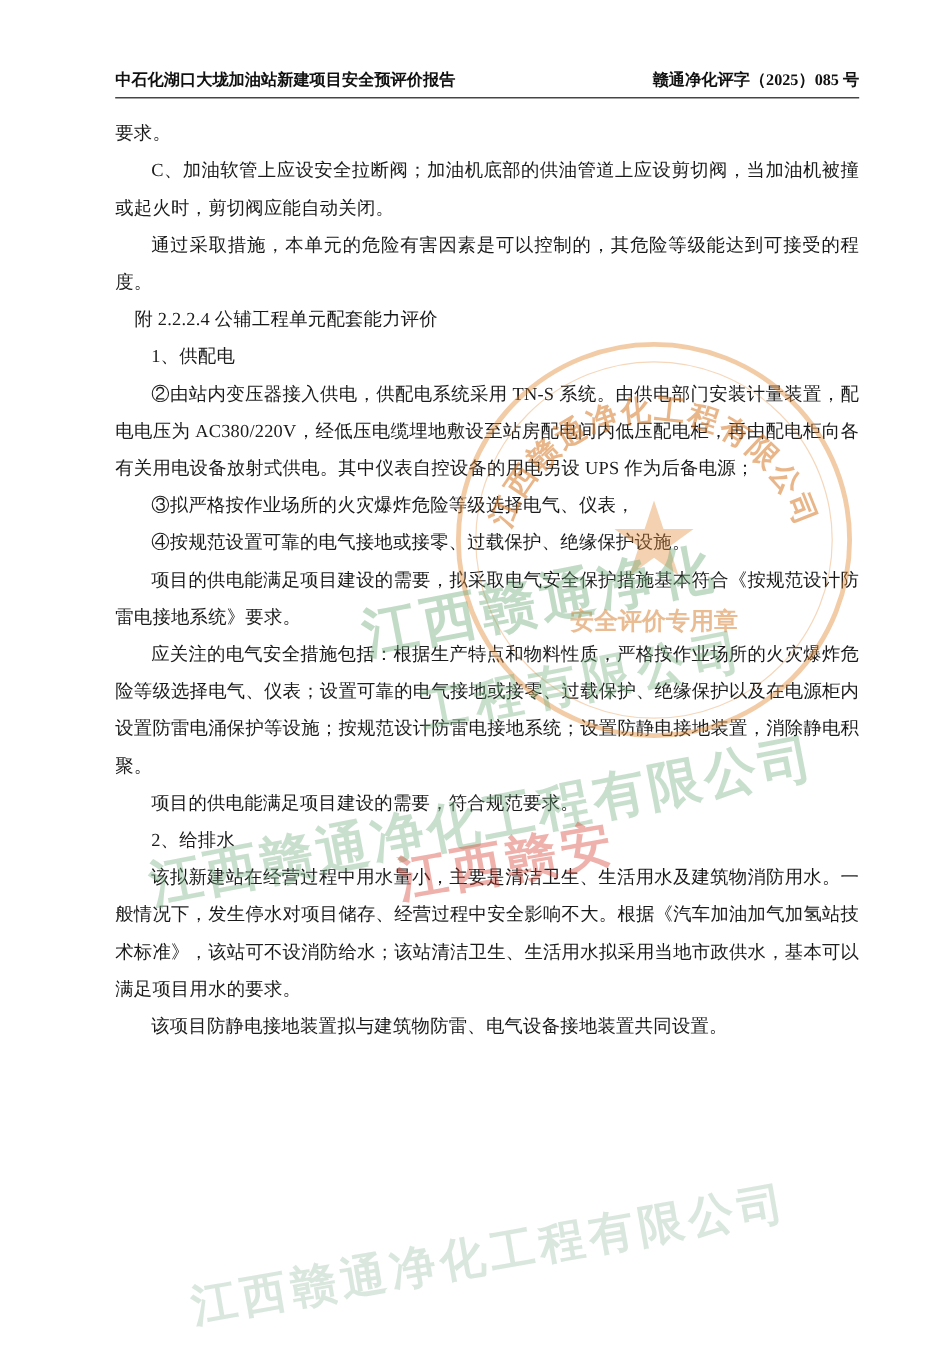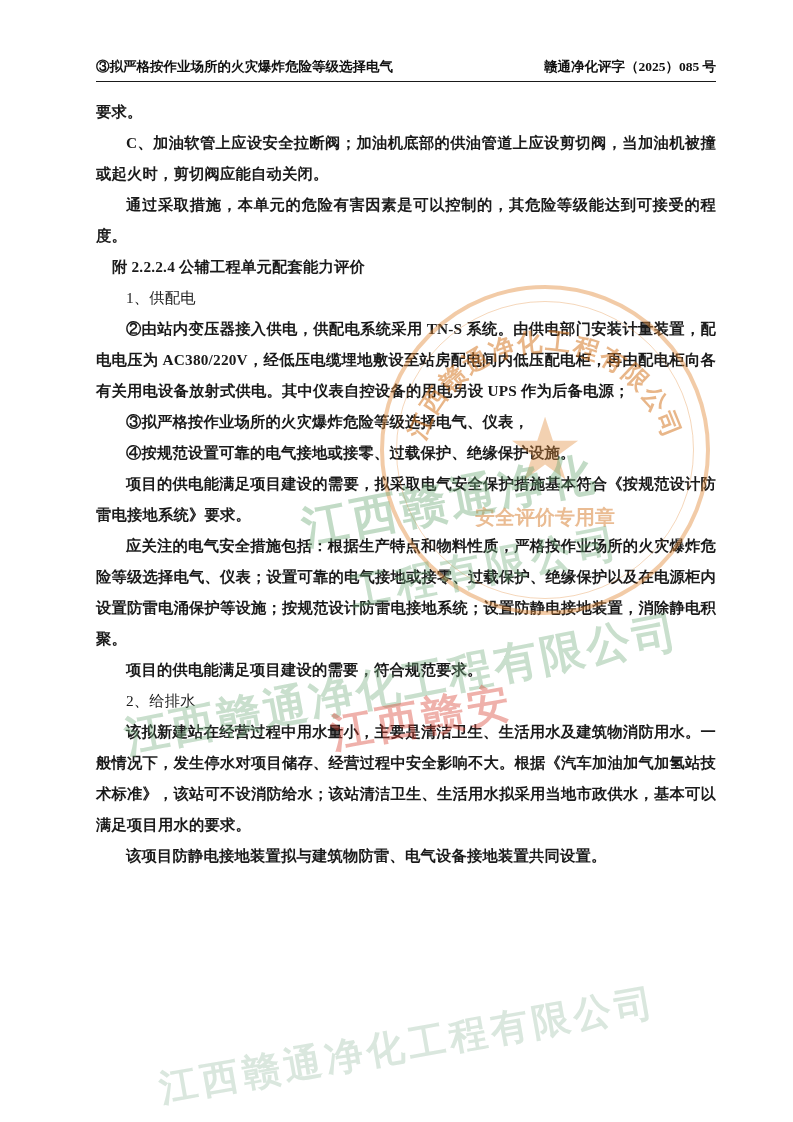--- a/index.html
+++ b/index.html
@@ -41,21 +41,20 @@
     margin-bottom: 14px;
   }
   .body-text {
     font-size: 15.3px;
     line-height: 31px;
     text-align: justify;
     letter-spacing: 0.2px;
   }
   p {
     margin: 0;
-    font-weight: bold;
   }
   .ind1 { text-indent: 30px; }
   .ind0 { text-indent: 0; }
   .heading-num {
     font-size: 15.3px;
     line-height: 31px;
     text-indent: 0;
     margin-left: 16px;
   }
   .sub-head {
@@ -192,21 +191,21 @@
   }
 </style>
 </head>
 <body>
 
 <div class="page">
 
   <div class="content">
 
     <div class="header">
-      <span class="hdr-left">③拟严格按作业场所的火灾爆炸危险等级选择电气</span>
+      <span class="hdr-left">中石化湖口大垅加油站新建项目安全预评价报告</span>
       <span class="hdr-right">赣通净化评字（2025）085 号</span>
     </div>
     <div class="rule"></div>
 
     <div class="body-text">
       <p class="ind0">要求。</p>
       <p class="ind1">C、加油软管上应设安全拉断阀；加油机底部的供油管道上应设剪切阀，当加油机被撞或起火时，剪切阀应能自动关闭。</p>
       <p class="ind1">通过采取措施，本单元的危险有害因素是可以控制的，其危险等级能达到可接受的程度。</p>
       <p class="heading-num">附 2.2.2.4 公辅工程单元配套能力评价</p>
       <p class="sub-head">1、供配电</p>

